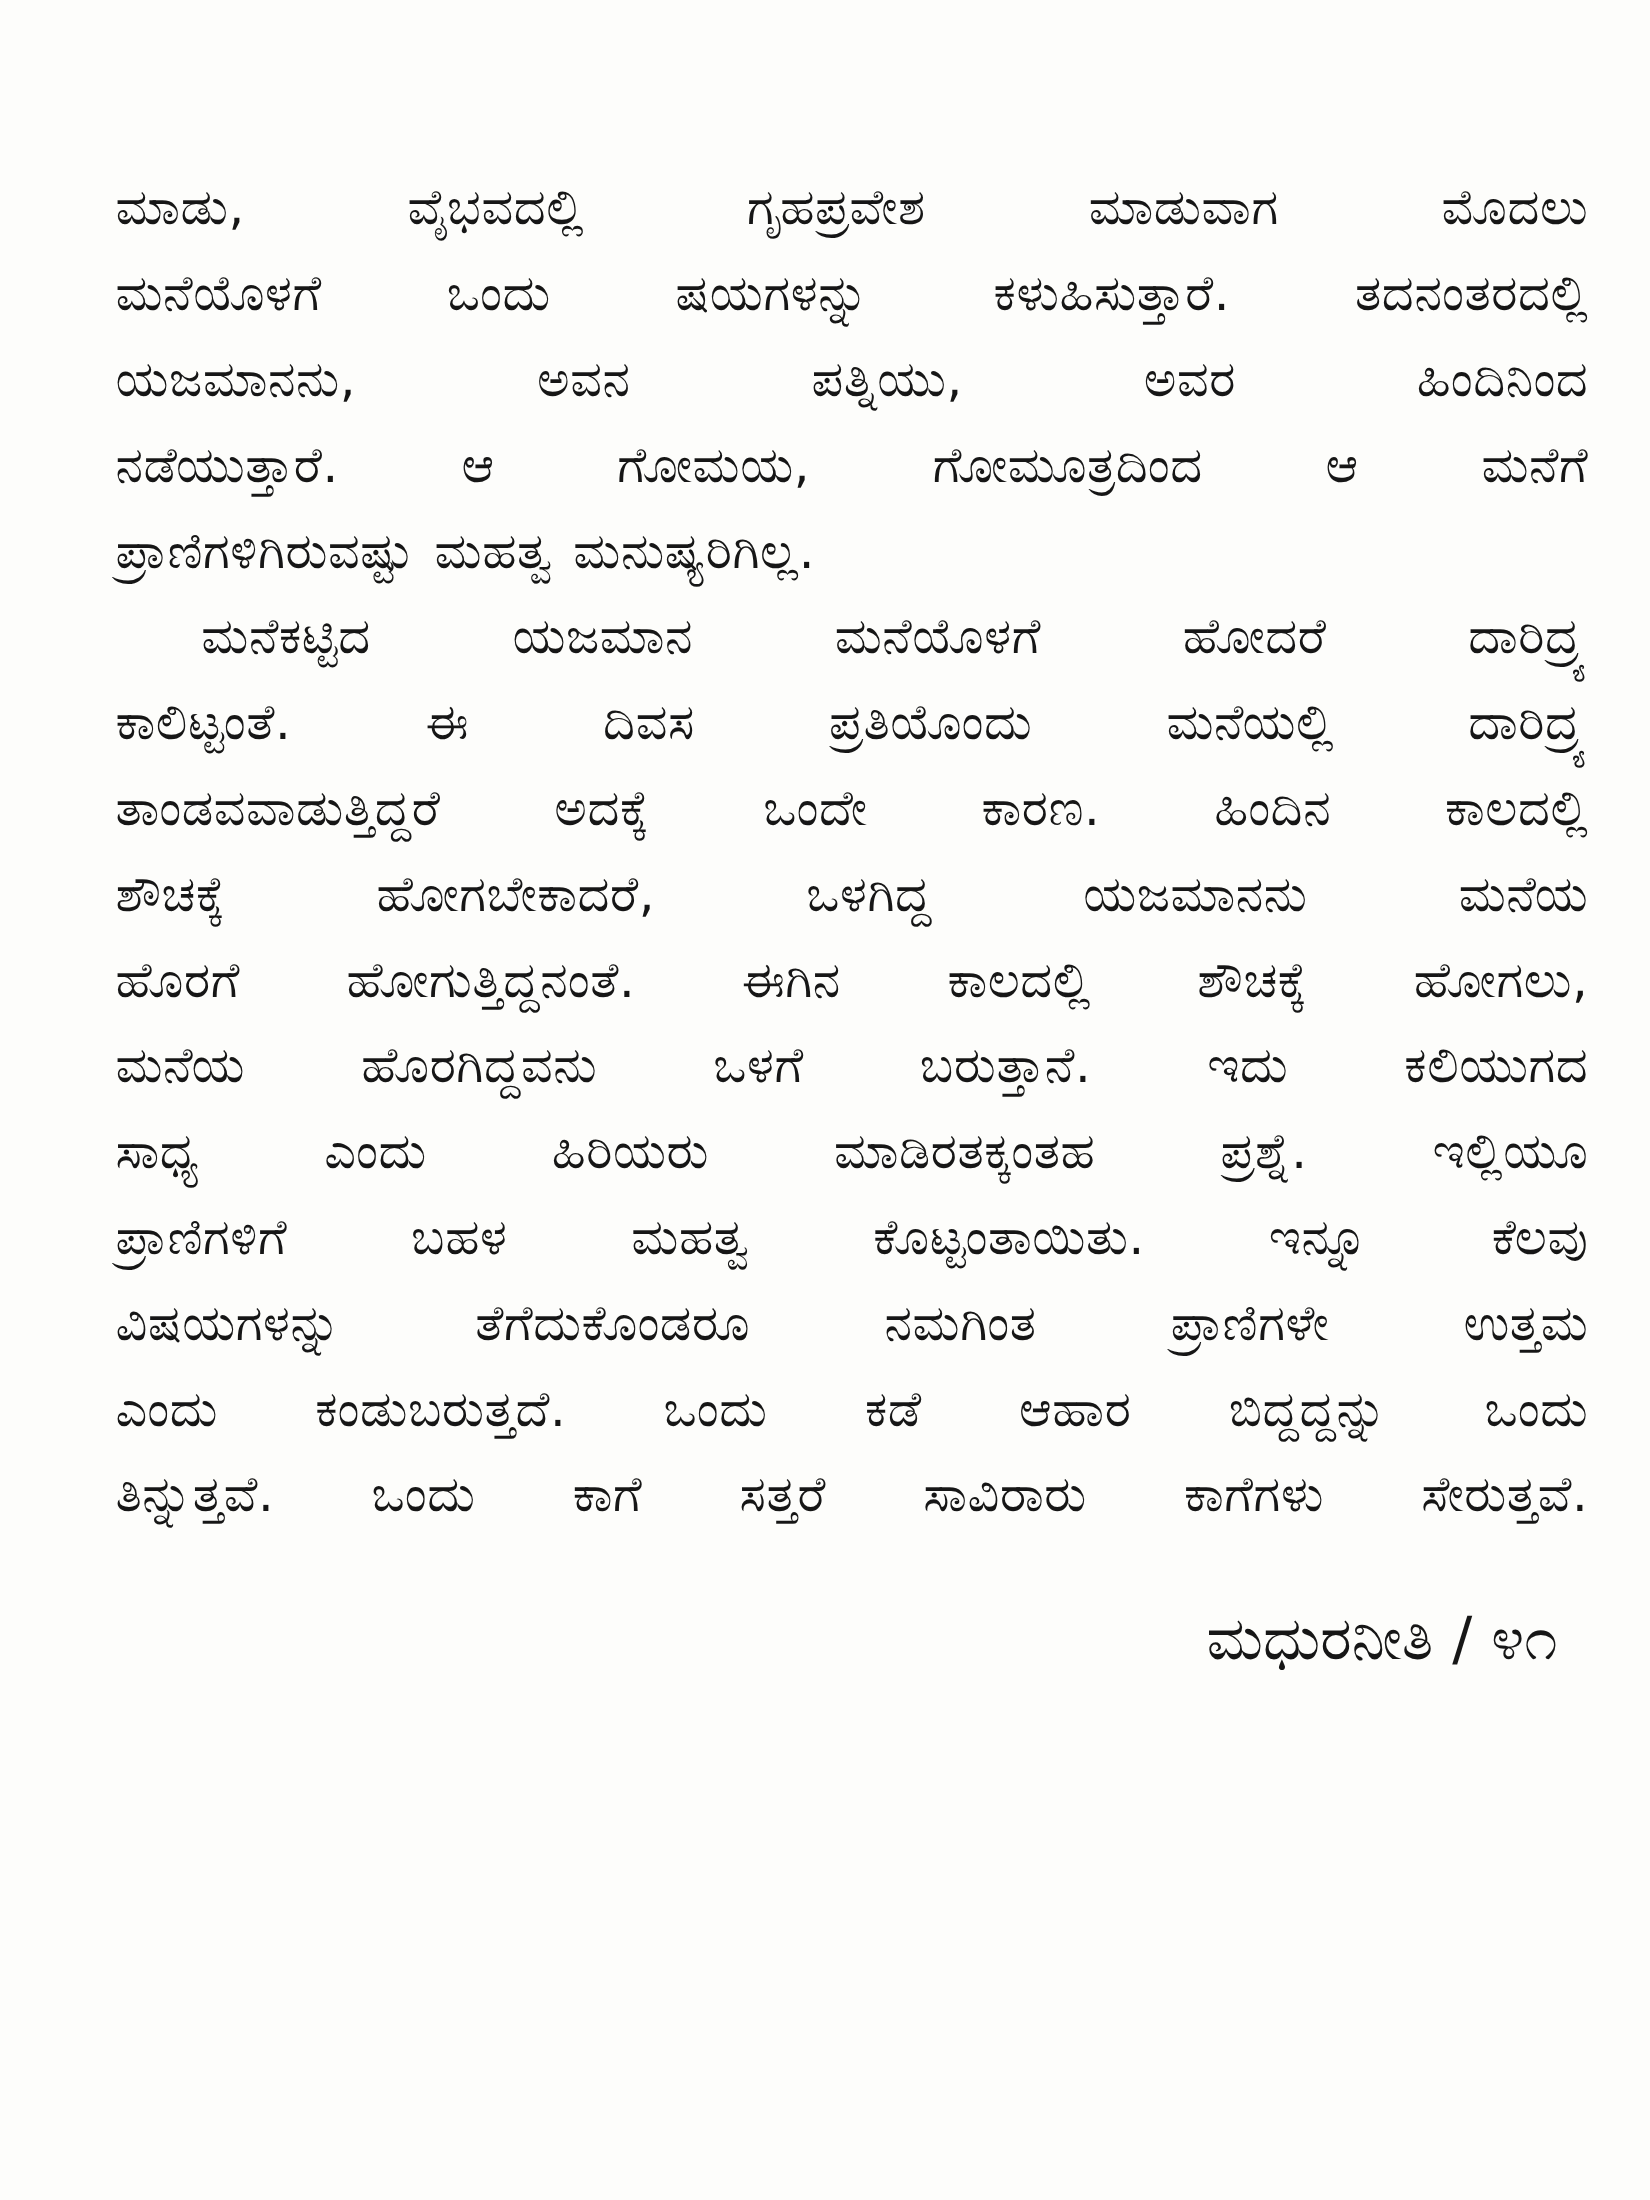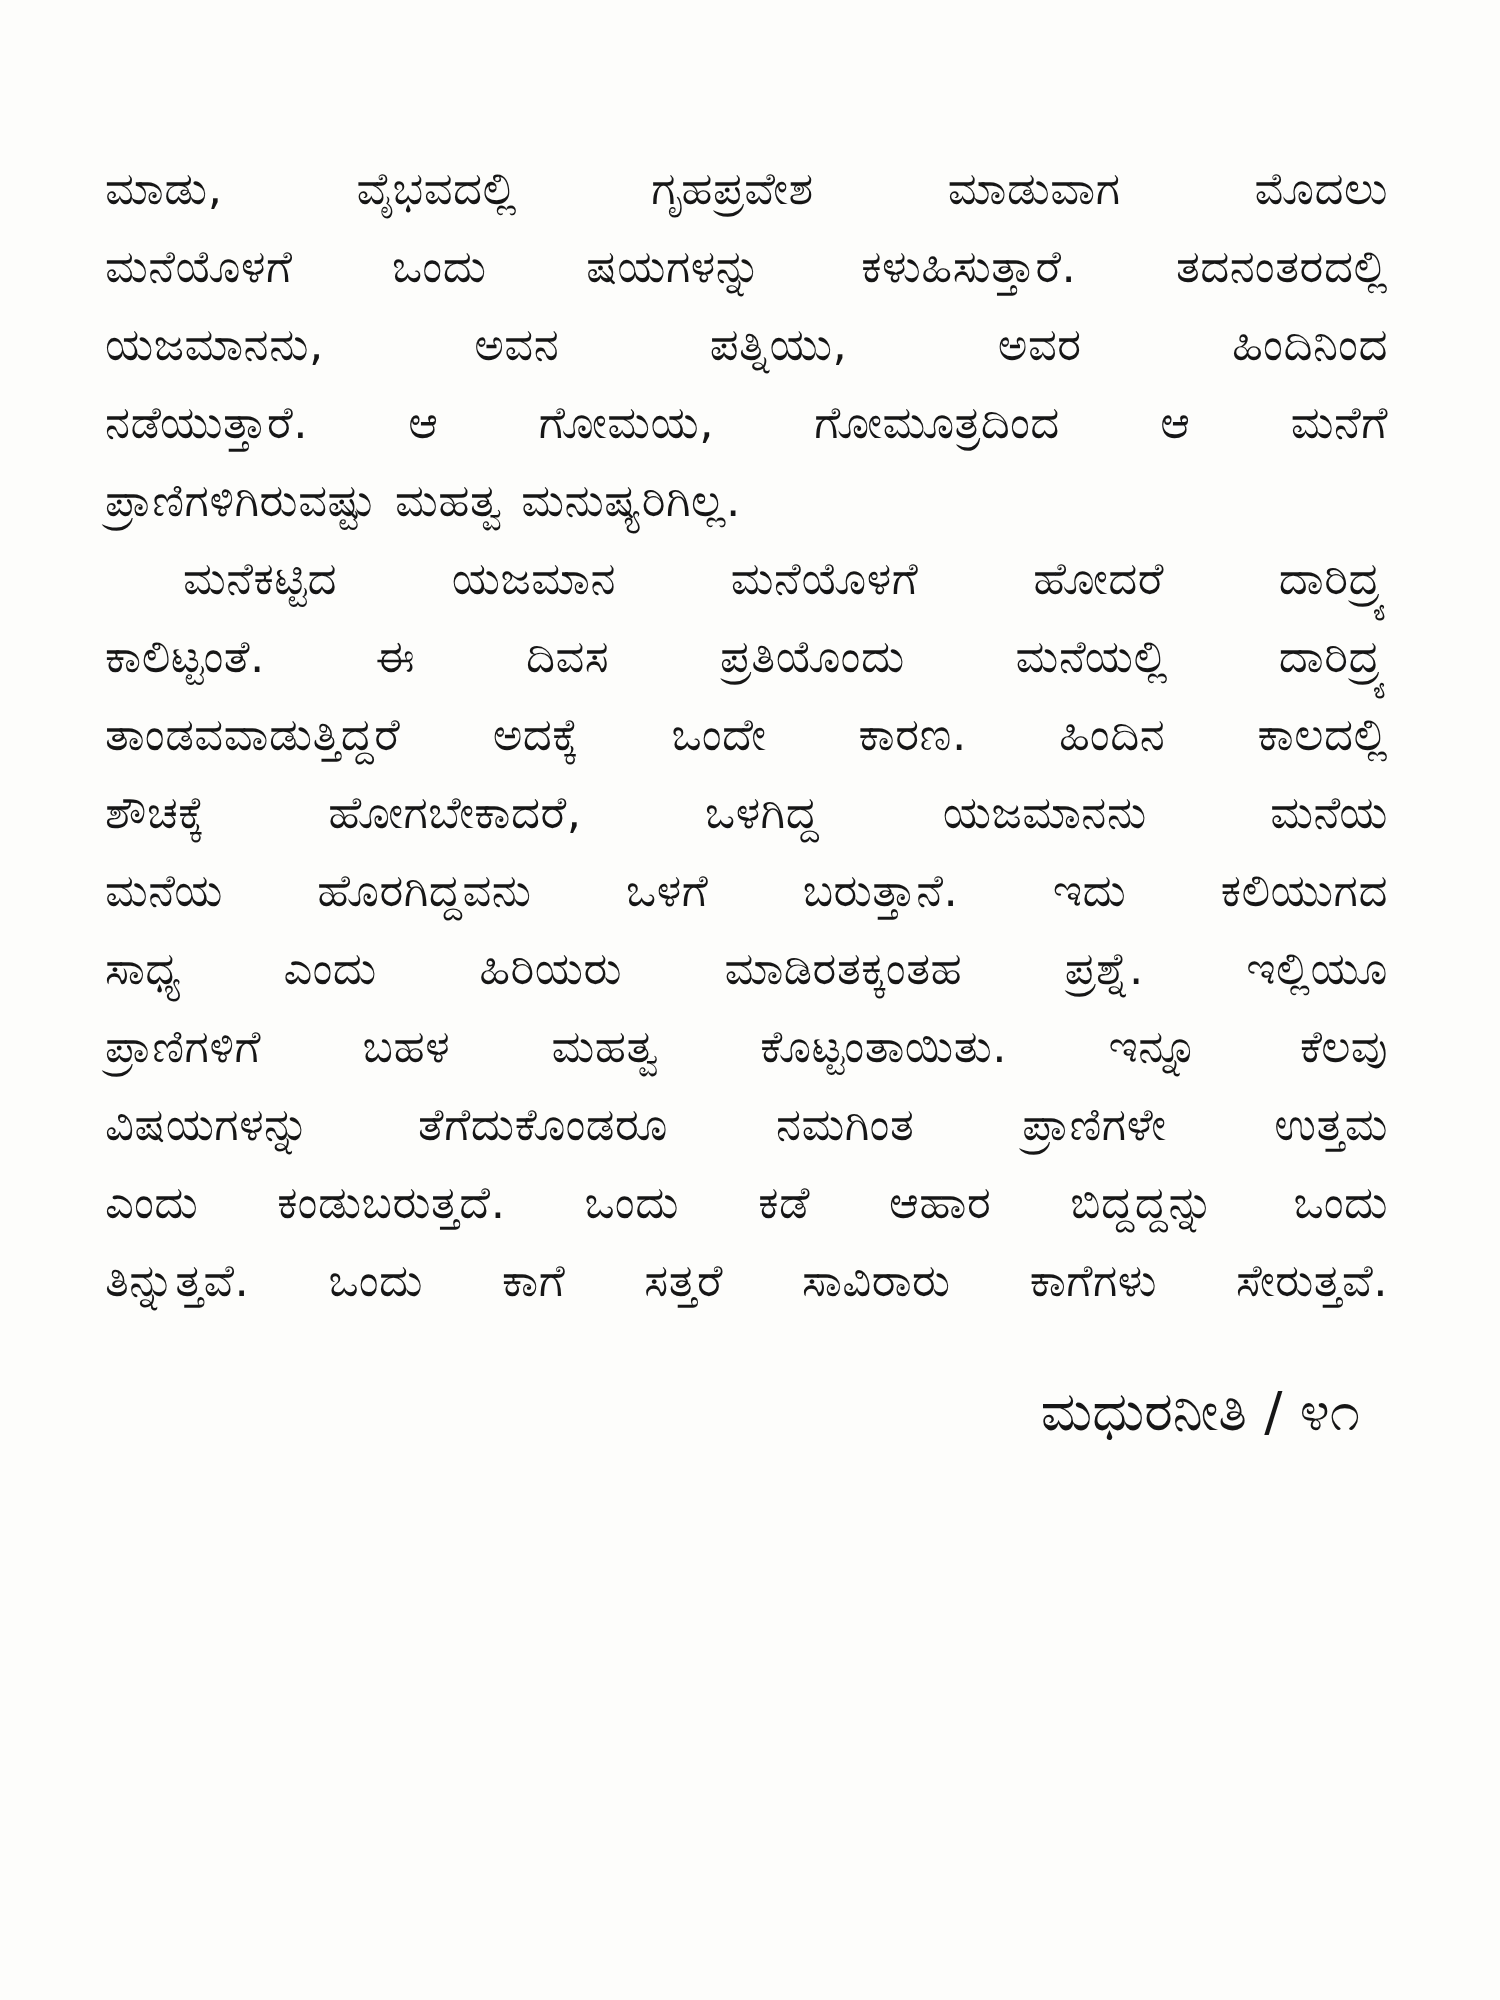--- a/index.html
+++ b/index.html
@@ -9,21 +9,21 @@
   }
   .page {
     position: relative;
     width: 1500px;
     height: 2000px;
     margin: 0 auto;
     background: #fdfdfb;
     color: #161616;
     font-family: "DejaVu Sans", "Liberation Sans", sans-serif;
     box-sizing: border-box;
-    padding: 150px 112px 0 105px;
+    padding: 150px 56px 0 105px;
     overflow: hidden;
   }
   .text-block {
     width: 100%;
   }
   .para {
     margin: 0;
     padding: 0;
   }
   .line {
@@ -63,20 +63,21 @@
       <div class="line">ಯಜಮಾನನು, ಅವನ ಪತ್ನಿಯು, ಅವರ ಹಿಂದಿನಿಂದ</div>
       <div class="line">ನಡೆಯುತ್ತಾರೆ. ಆ ಗೋಮಯ, ಗೋಮೂತ್ರದಿಂದ ಆ ಮನೆಗೆ</div>
       <div class="line last-left">ಪ್ರಾಣಿಗಳಿಗಿರುವಷ್ಟು ಮಹತ್ವ ಮನುಷ್ಯರಿಗಿಲ್ಲ.</div>
     </div>
 
     <div class="para">
       <div class="line indent">ಮನೆಕಟ್ಟಿದ ಯಜಮಾನ ಮನೆಯೊಳಗೆ ಹೋದರೆ ದಾರಿದ್ರ್ಯ</div>
       <div class="line">ಕಾಲಿಟ್ಟಂತೆ. ಈ ದಿವಸ ಪ್ರತಿಯೊಂದು ಮನೆಯಲ್ಲಿ ದಾರಿದ್ರ್ಯ</div>
       <div class="line">ತಾಂಡವವಾಡುತ್ತಿದ್ದರೆ ಅದಕ್ಕೆ ಒಂದೇ ಕಾರಣ. ಹಿಂದಿನ ಕಾಲದಲ್ಲಿ</div>
       <div class="line">ಶೌಚಕ್ಕೆ ಹೋಗಬೇಕಾದರೆ, ಒಳಗಿದ್ದ ಯಜಮಾನನು ಮನೆಯ</div>
+      <div class="line">ಹೊರಗೆ ಹೋಗುತ್ತಿದ್ದನಂತೆ. ಈಗಿನ ಕಾಲದಲ್ಲಿ ಶೌಚಕ್ಕೆ ಹೋಗಲು,</div>
       <div class="line">ಮನೆಯ ಹೊರಗಿದ್ದವನು ಒಳಗೆ ಬರುತ್ತಾನೆ. ಇದು ಕಲಿಯುಗದ</div>
       <div class="line">ಸಾಧ್ಯ ಎಂದು ಹಿರಿಯರು ಮಾಡಿರತಕ್ಕಂತಹ ಪ್ರಶ್ನೆ. ಇಲ್ಲಿಯೂ</div>
       <div class="line">ಪ್ರಾಣಿಗಳಿಗೆ ಬಹಳ ಮಹತ್ವ ಕೊಟ್ಟಂತಾಯಿತು. ಇನ್ನೂ ಕೆಲವು</div>
       <div class="line">ವಿಷಯಗಳನ್ನು ತೆಗೆದುಕೊಂಡರೂ ನಮಗಿಂತ ಪ್ರಾಣಿಗಳೇ ಉತ್ತಮ</div>
       <div class="line">ಎಂದು ಕಂಡುಬರುತ್ತದೆ. ಒಂದು ಕಡೆ ಆಹಾರ ಬಿದ್ದದ್ದನ್ನು ಒಂದು</div>
       <div class="line">ತಿನ್ನುತ್ತವೆ. ಒಂದು ಕಾಗೆ ಸತ್ತರೆ ಸಾವಿರಾರು ಕಾಗೆಗಳು ಸೇರುತ್ತವೆ.</div>
     </div>
 
   </div>
 

